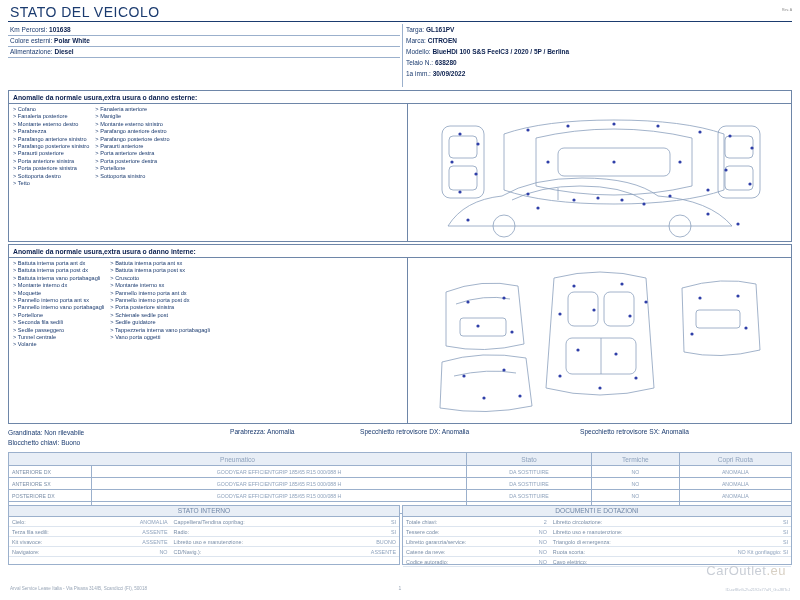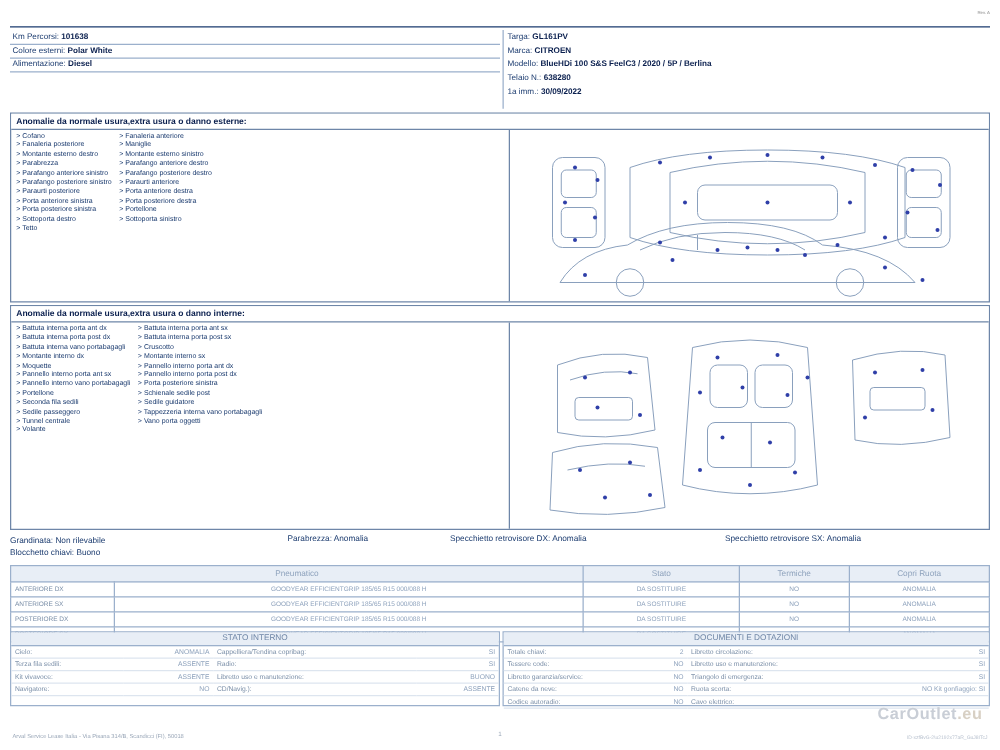--- a/index.html
+++ b/index.html
@@ -80,31 +80,32 @@
   .kv{font-size:5.4px;color:#8fa3bd;}
   .kv td{border-bottom:1px solid #dde5ef;height:9px;padding:0 3px;}
   .kv td.v{text-align:right;}
   .kv .k{color:#7b8fa8;}
 
   
   .footer{position:absolute;left:10px;bottom:9px;font-size:4.6px;color:#9aa7b8;}
   .pageno{position:absolute;left:50%;bottom:9px;transform:translateX(-50%);font-size:5px;color:#9aa7b8;}
   .wm{
     position:absolute;right:14px;bottom:22px;
-    font-size:13px;color:#c9ced6;letter-spacing:.5px;font-weight:bold;
+    font-size:13px;color:#c9ced6;letter-spacing:.5px;font-weight:normal;
   }
   .wm small{font-size:13px;color:#d8d0c4;}
   .footright{position:absolute;right:10px;bottom:8px;font-size:4px;color:#b9c2cf;}
   svg.diag{position:absolute;left:0;top:0;}
 </style>
 </head>
 <body>
 
 <div class="page">
 
+  <div class="title">STATO DEL VEICOLO</div>
   <div class="rev">Rev. A</div>
   <div class="hr-top"></div>
 
   <div class="idblock">
     <div class="vsep"></div>
 
     <div class="idleft">
       <div class="idrow">
         <span>Km Percorsi:</span>
         <b>101638</b>

